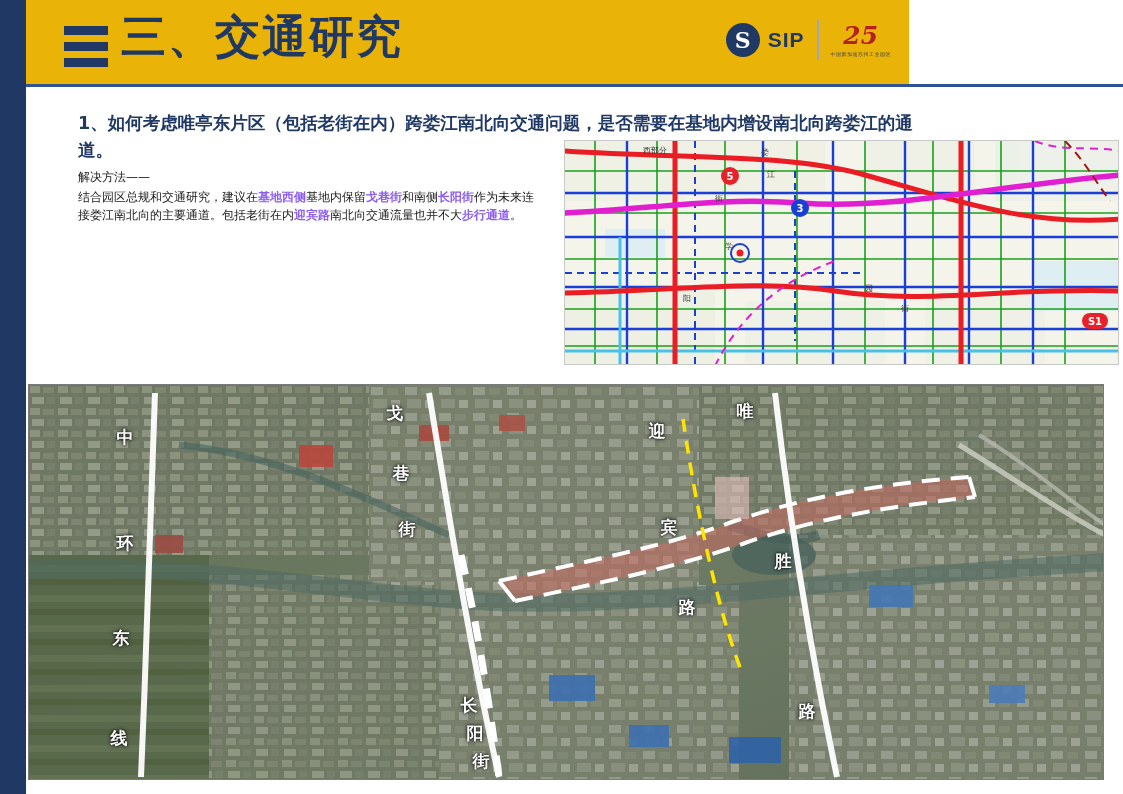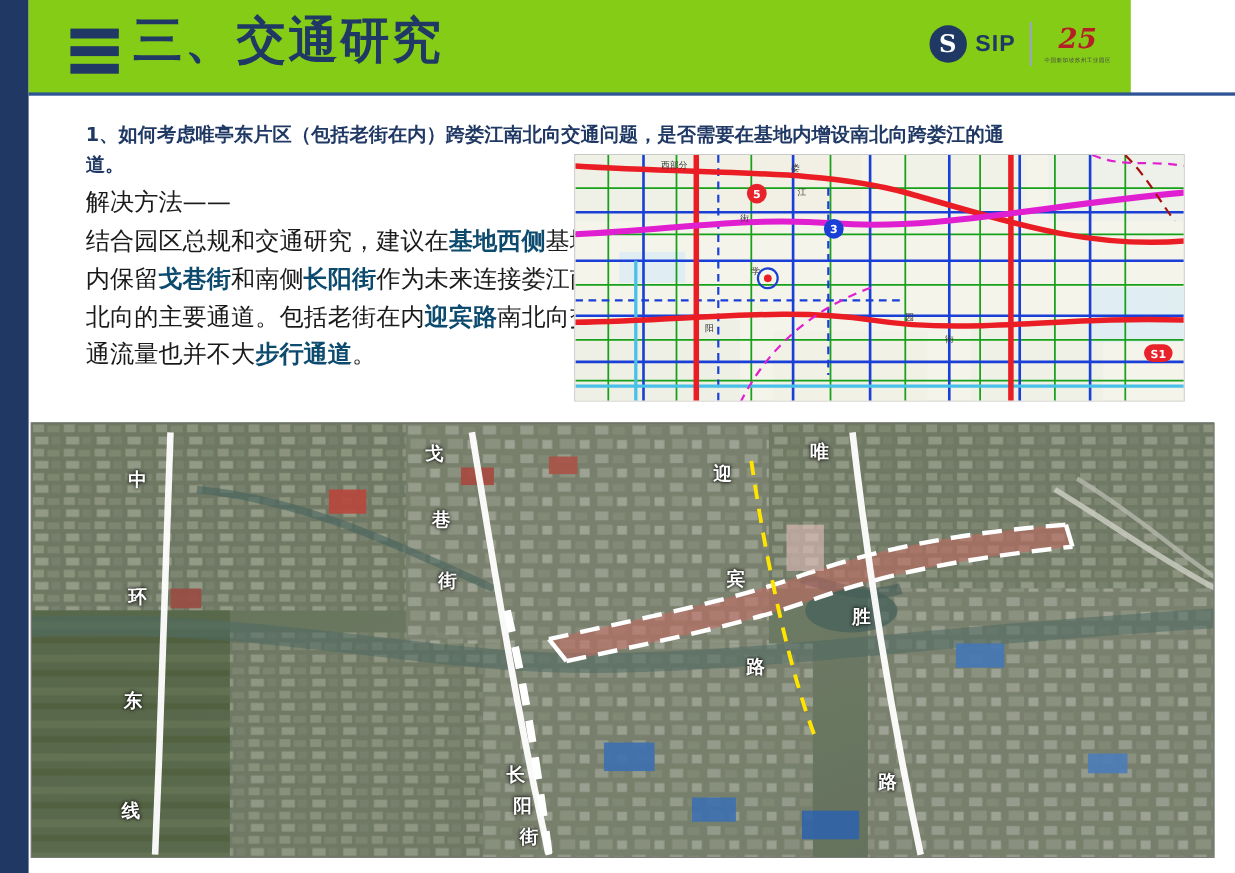--- a/index.html
+++ b/index.html
@@ -16,22 +16,22 @@
   }
   
   .left-bar {
     position: absolute; left: 0; top: 0;
     width: 26px; height: 794px;
     background: #1f3864;
   }
   
   .header {
     position: absolute; left: 26px; top: 0;
-    width: 1002px; height: 86px;
-    background: #84cc16;
+    width: 883px; height: 86px;
+    background: #eab308;
   }
   .header-rule {
     position: absolute; left: 26px; top: 84px;
     width: 1097px; height: 3px;
     background: #2e5496;
   }
   .title-mark {
     position: absolute; left: 38px; top: 18px;
     width: 44px; height: 48px;
   }
@@ -85,28 +85,28 @@
     width: 860px;
     font-size: 17.5px; font-weight: bold; color: #1f3864;
     line-height: 1.55;
     font-family: "DejaVu Sans", sans-serif;
     margin-top: 10px;
   }
   
   .body-text {
     position: absolute; left: 78px; top: 168px;
     width: 465px;
-    font-size: 22px; color: #1a1a1a; line-height: 1.56;
+    font-size: 12px; color: #1a1a1a; line-height: 1.56;
     font-family: "DejaVu Sans", sans-serif;
   }
   .body-text .lead { margin-bottom: 1px; }
-  .hl { color: #0c4a6e; font-weight: bold; }
+  .hl { color: #8b5cf6; font-weight: bold; }
   
   .map-inset {
-    position: absolute; left: 522px; top: 140px;
+    position: absolute; left: 564px; top: 140px;
     width: 555px; height: 225px;
     background: #f4f4ec;
     border: 1px solid #c9c9c9;
     overflow: hidden;
   }
   
   .photo {
     position: absolute; left: 28px; top: 384px;
     width: 1076px; height: 396px;
     background: #5d6b53;

